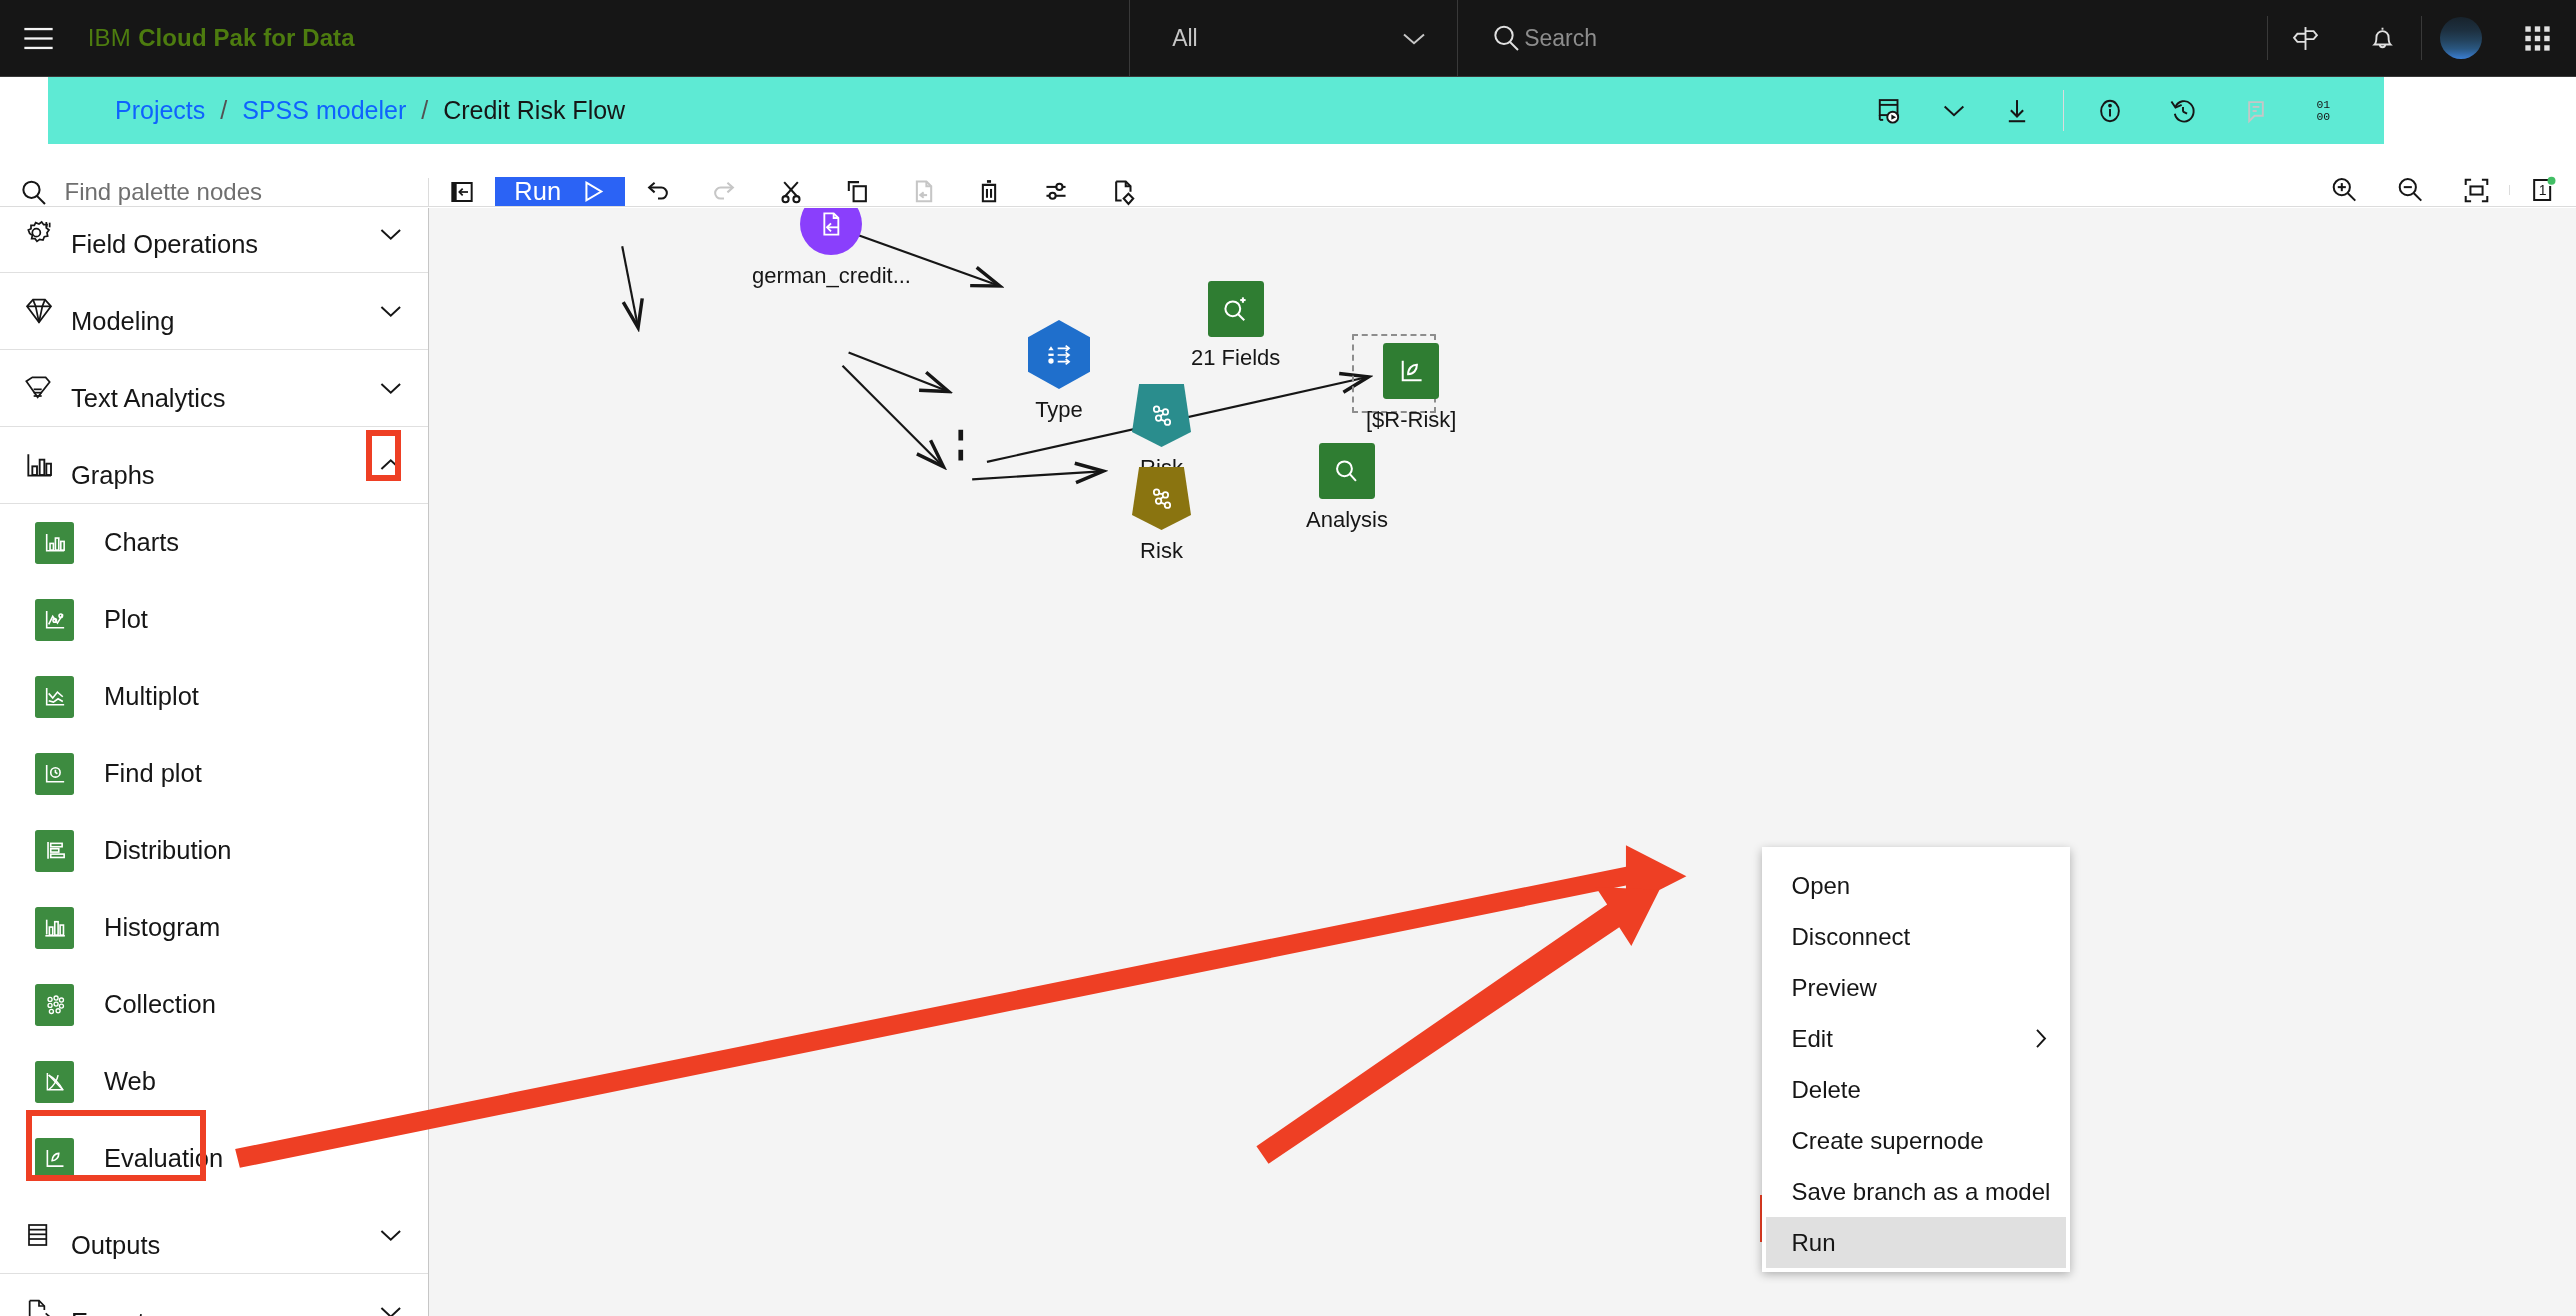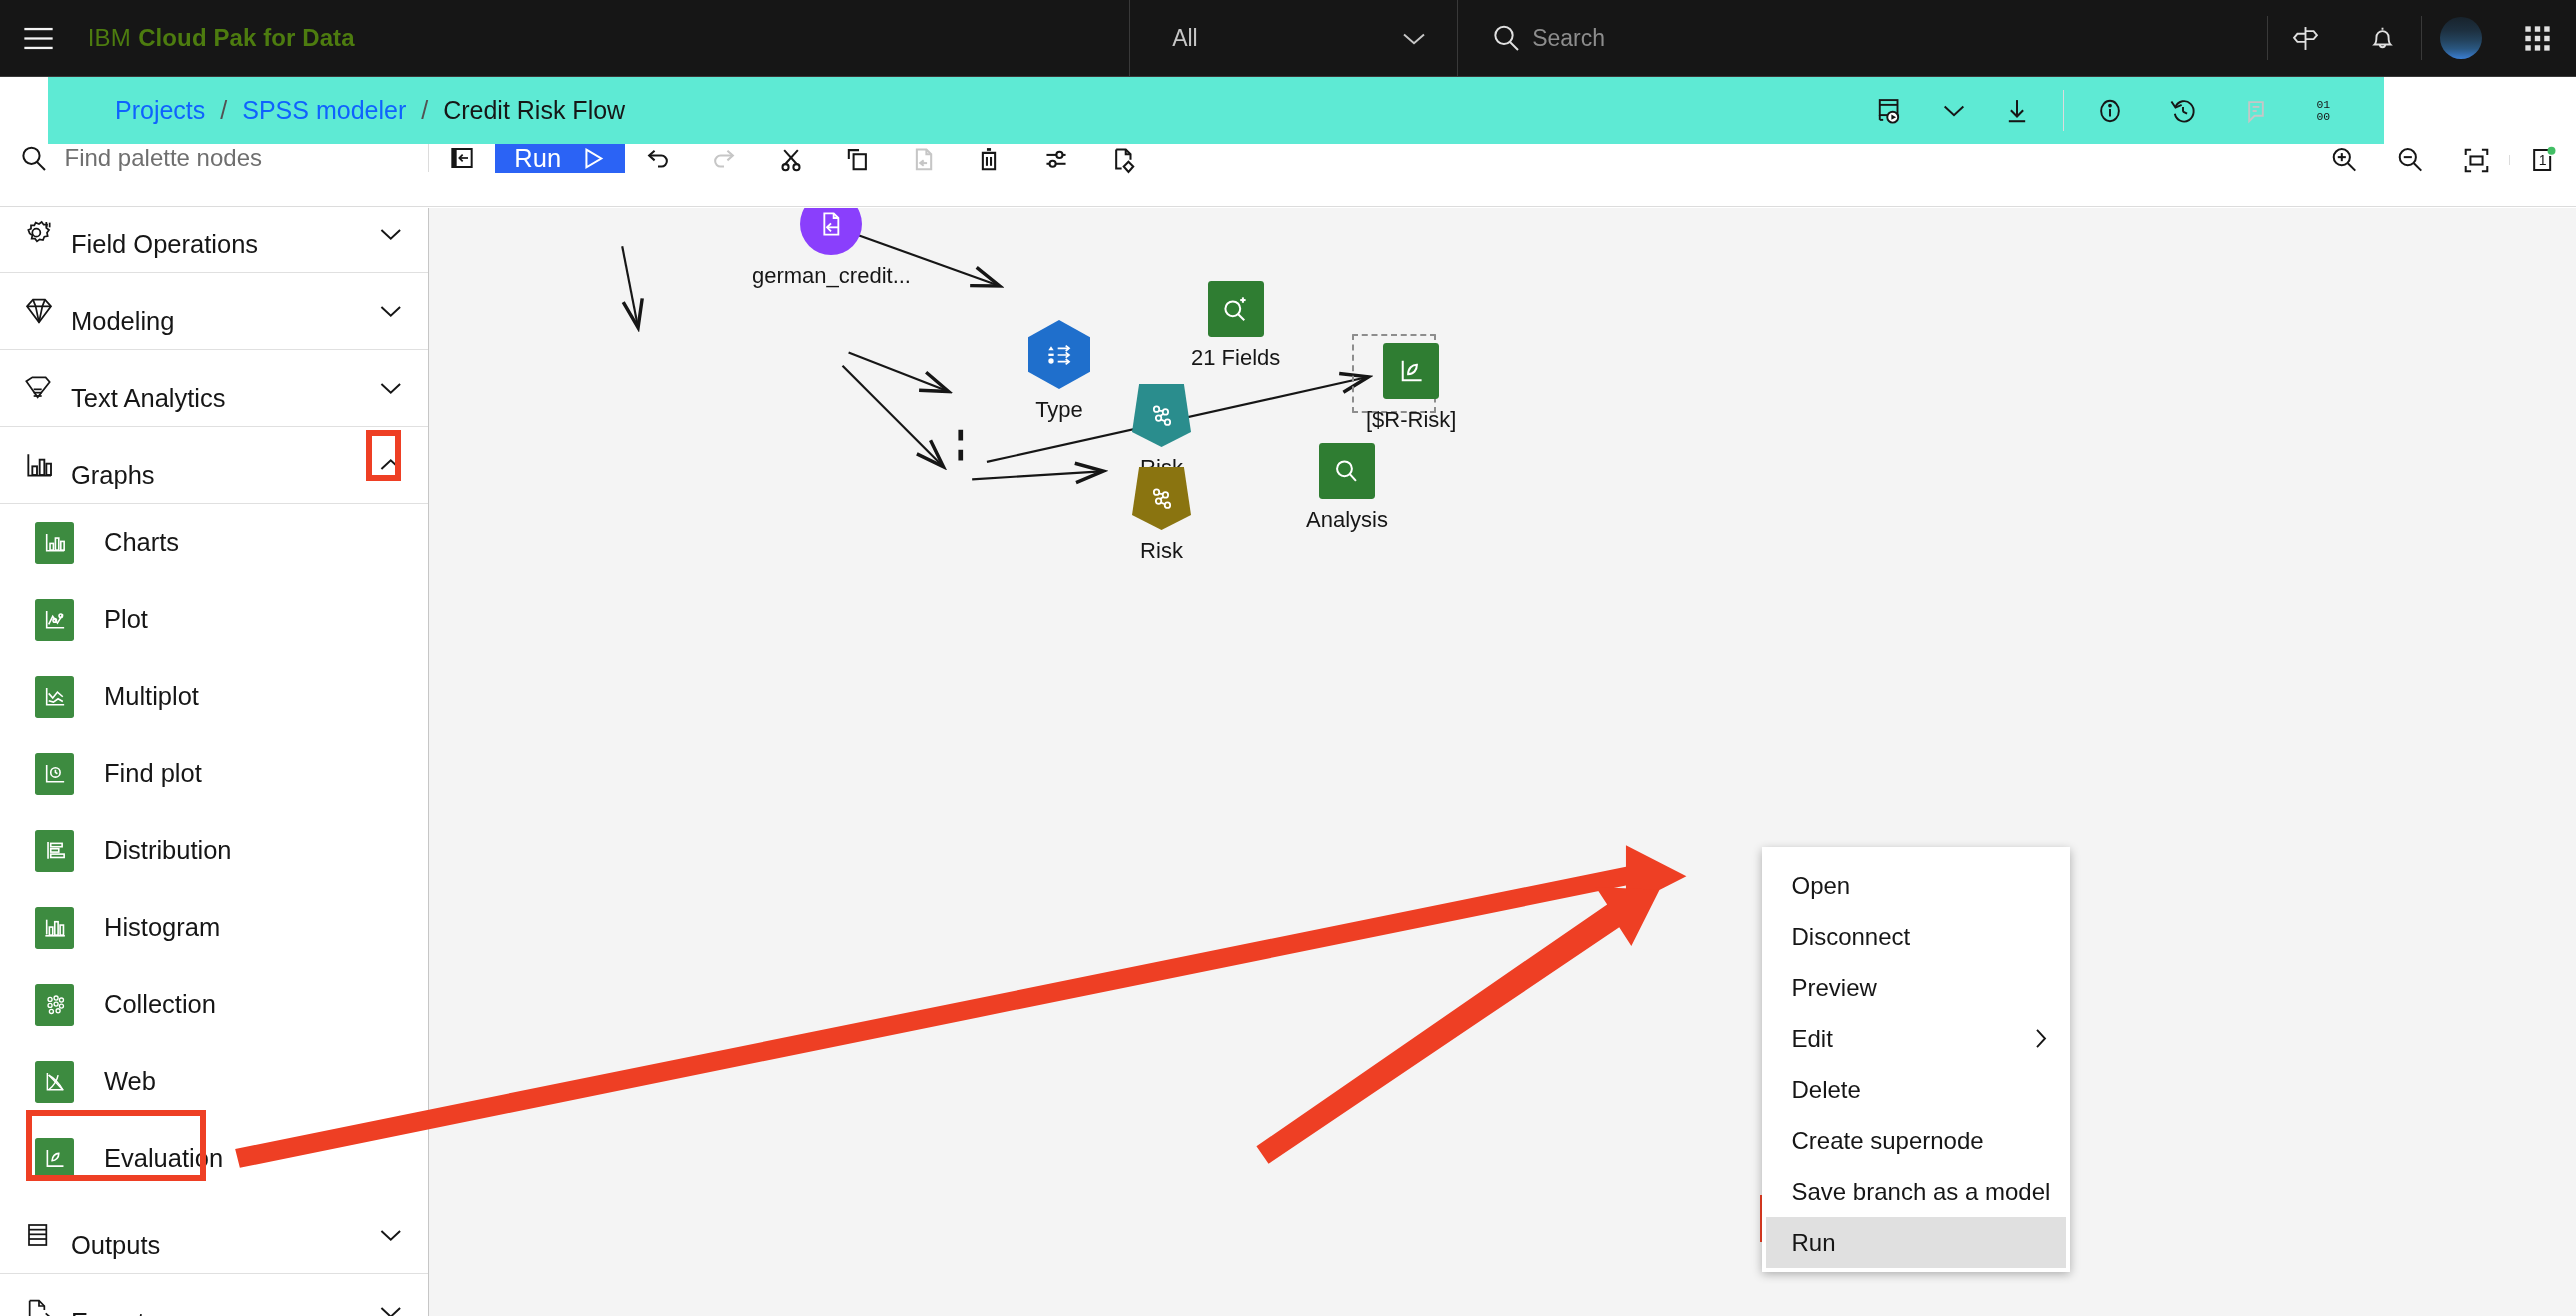--- a/index.html
+++ b/index.html
@@ -26,21 +26,21 @@
     color: #4d7c0f; font-size: 24px; letter-spacing: 0.1px; white-space: nowrap;
   }
   .hdr-title .t-light { font-weight: 400; }
   .hdr-title .t-bold { font-weight: 700; margin-left: 7.4px; }
   .hdr-scope {
     width: 329px; border-left: 0.7px solid #393939; border-right: 0.7px solid #393939;
     display: flex; align-items: center; justify-content: space-between;
     padding: 0 31px 0 42px; color: #c6c6c6; font-size: 23px; cursor: pointer;
   }
   .hdr-search {
-    flex: 1; display: flex; align-items: center; gap: 12px; padding-left: 34px;
+    flex: 1; display: flex; align-items: center; gap: 4px; padding-left: 34px;
     cursor: text;
   }
   .hdr-search-ph { color: #8d8d8d; font-size: 23px; }
   .hdr-icons { display: flex; align-items: stretch; }
   .hdr-ic {
     width: 77px; display: flex; align-items: center; justify-content: center;
     cursor: pointer;
   }
   .hdr-div { width: 0.7px; background: #393939; margin: 16px 0; }
   .avatar-wrap { width: 77px; display: flex; align-items: center; justify-content: center; }
@@ -63,21 +63,21 @@
   .cb-ic {
     width: 73px; display: flex; align-items: center; justify-content: center; cursor: pointer;
   }
   .cb-ic.narrow { width: 54px; }
   .cb-sep { width: 0.7px; background: #dcdcdc; margin: 13.4px 9.4px; }
   .cb-pad { width: 19px; }
 
   
   .toolbar {
     position: absolute; left: 0; top: 144px; width: 2576px; height: 63px;
-    background: #ffffff; border-bottom: 0.7px solid #dcdcdc; display: flex; align-items: flex-start;
+    background: #ffffff; border-bottom: 0.7px solid #dcdcdc; display: flex; align-items: flex-end;
   }
   .palette-search {
     width: 429px; display: flex; align-items: center; gap: 17.5px; padding-left: 20px;
     border-right: 0.7px solid #dcdcdc; cursor: text;
   }
   .palette-search-ph { color: #6f6f6f; font-size: 24px; }
   .tb-ic {
     width: 66px; display: flex; align-items: center; justify-content: center; cursor: pointer;
   }
   .tb-sep { width: 0.7px; background: #dcdcdc; margin: 10.8px 0; }

